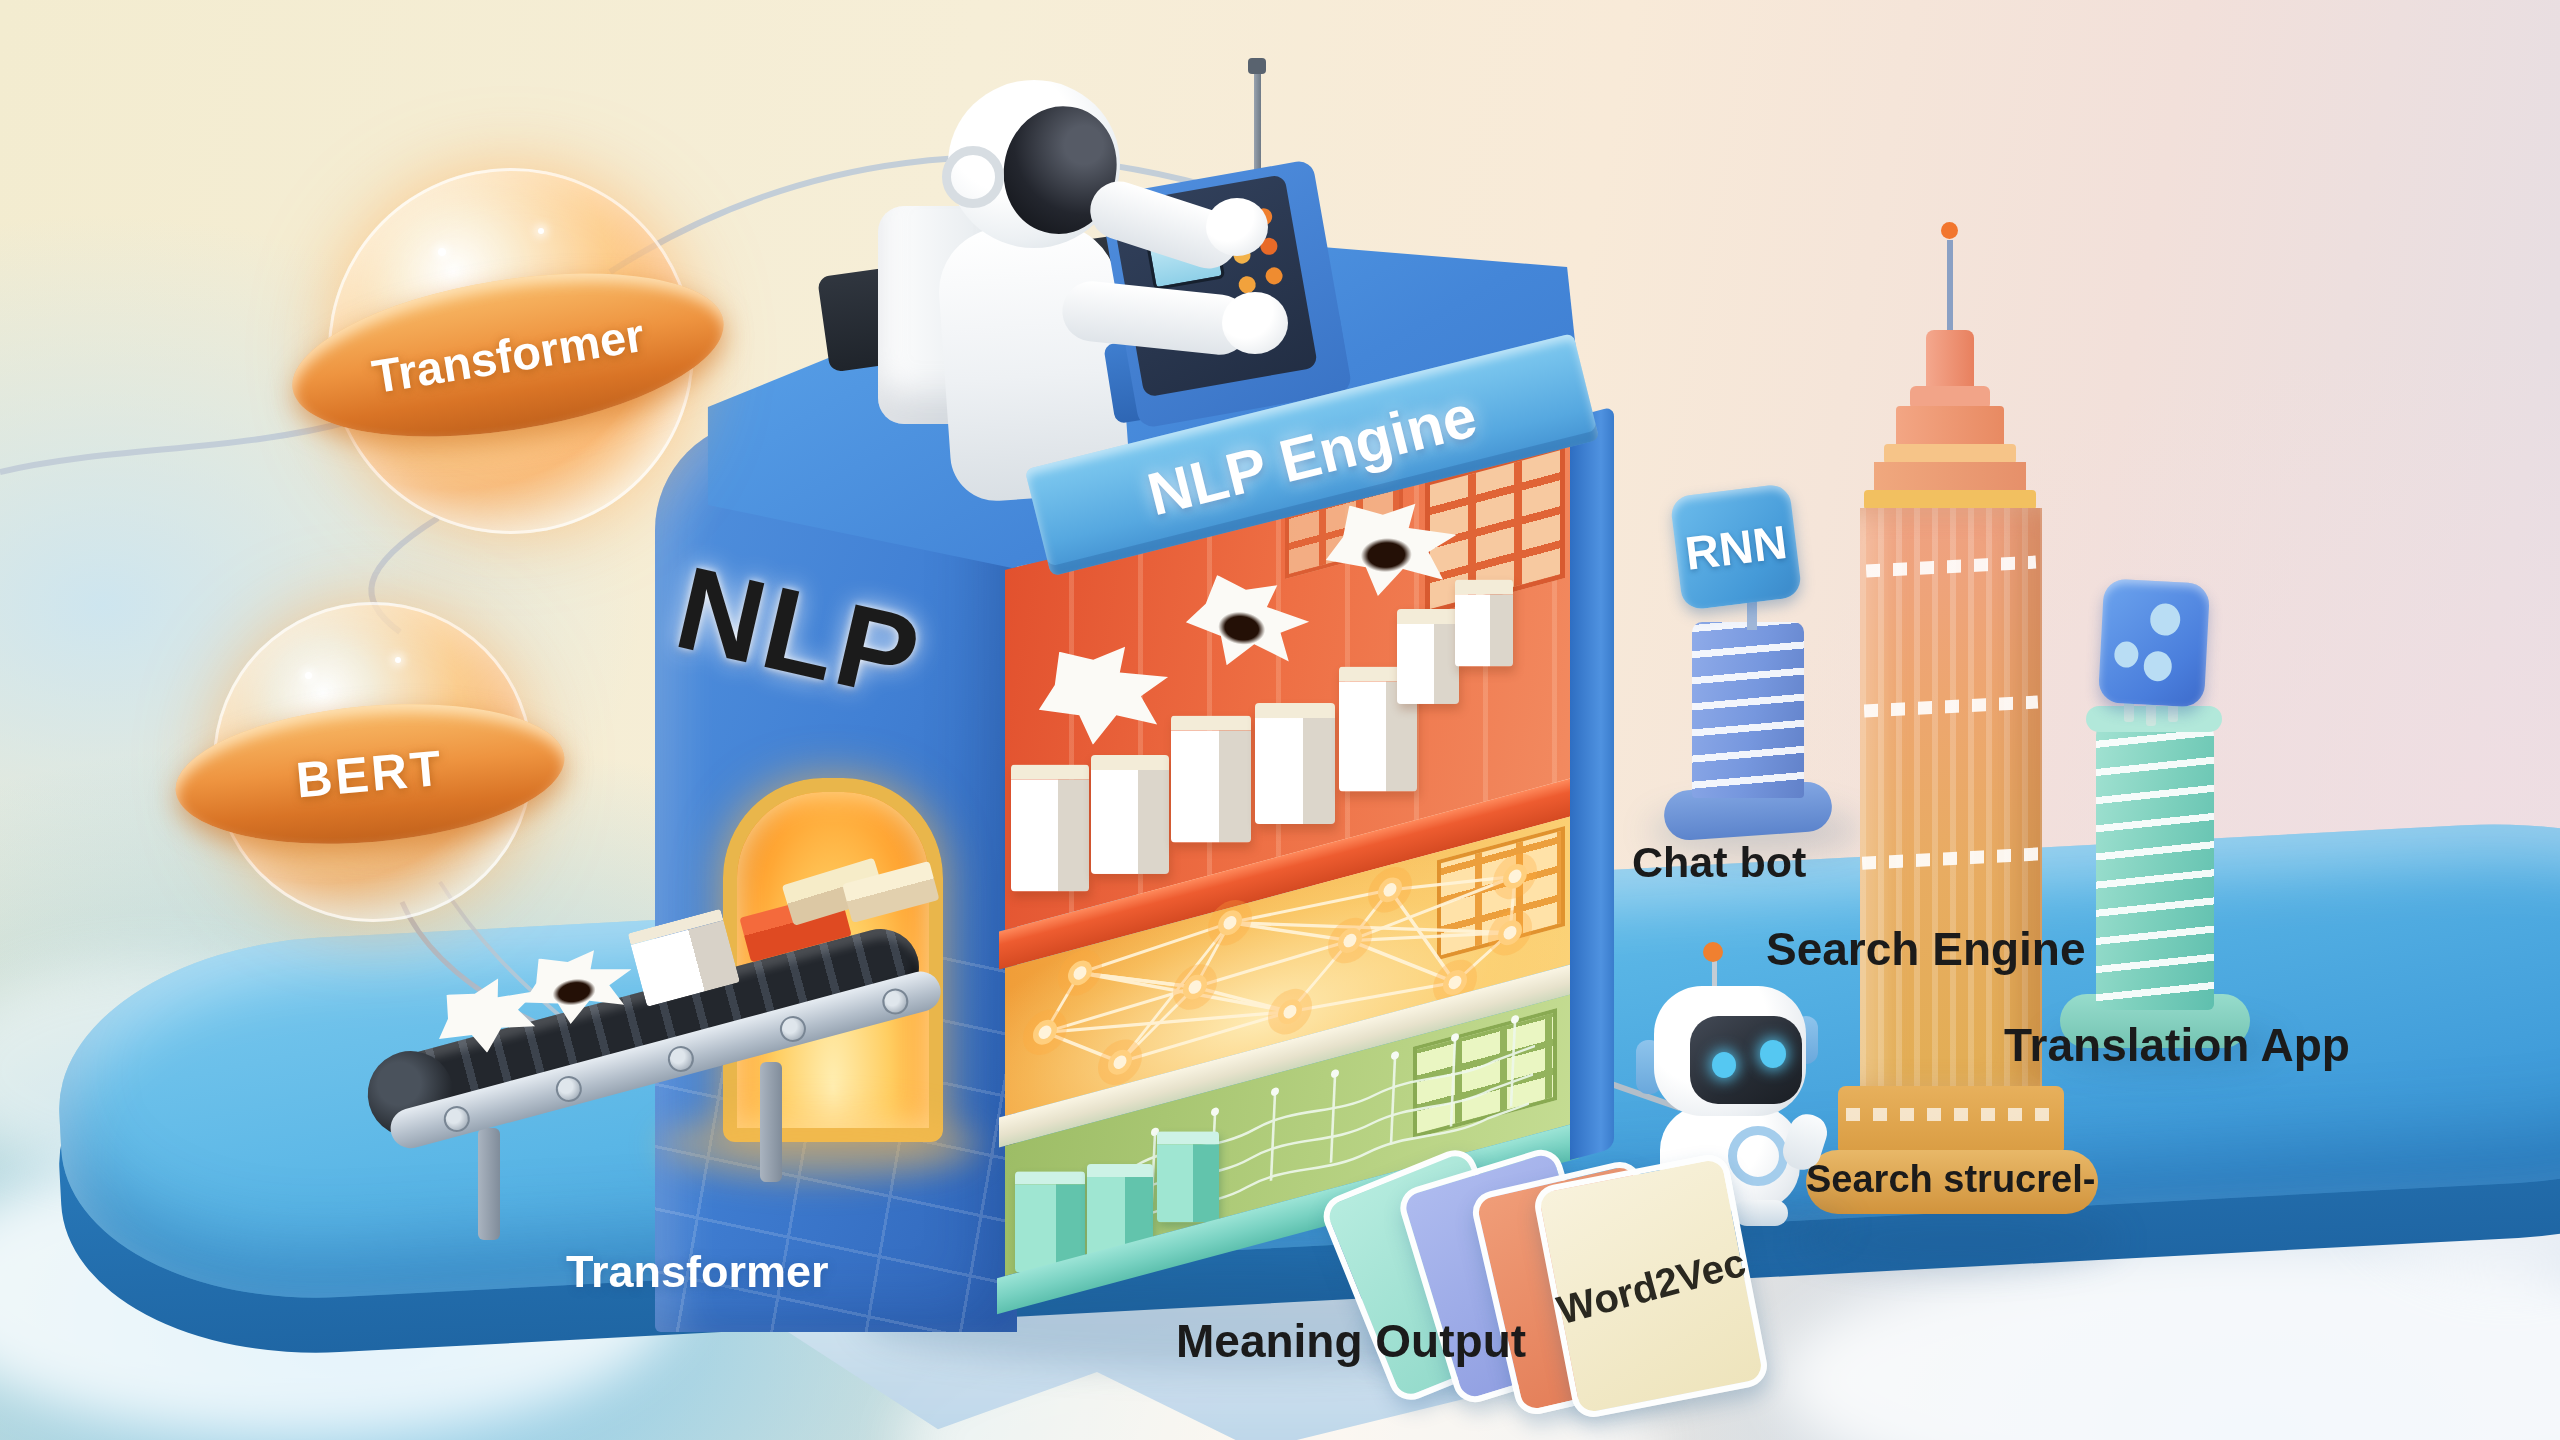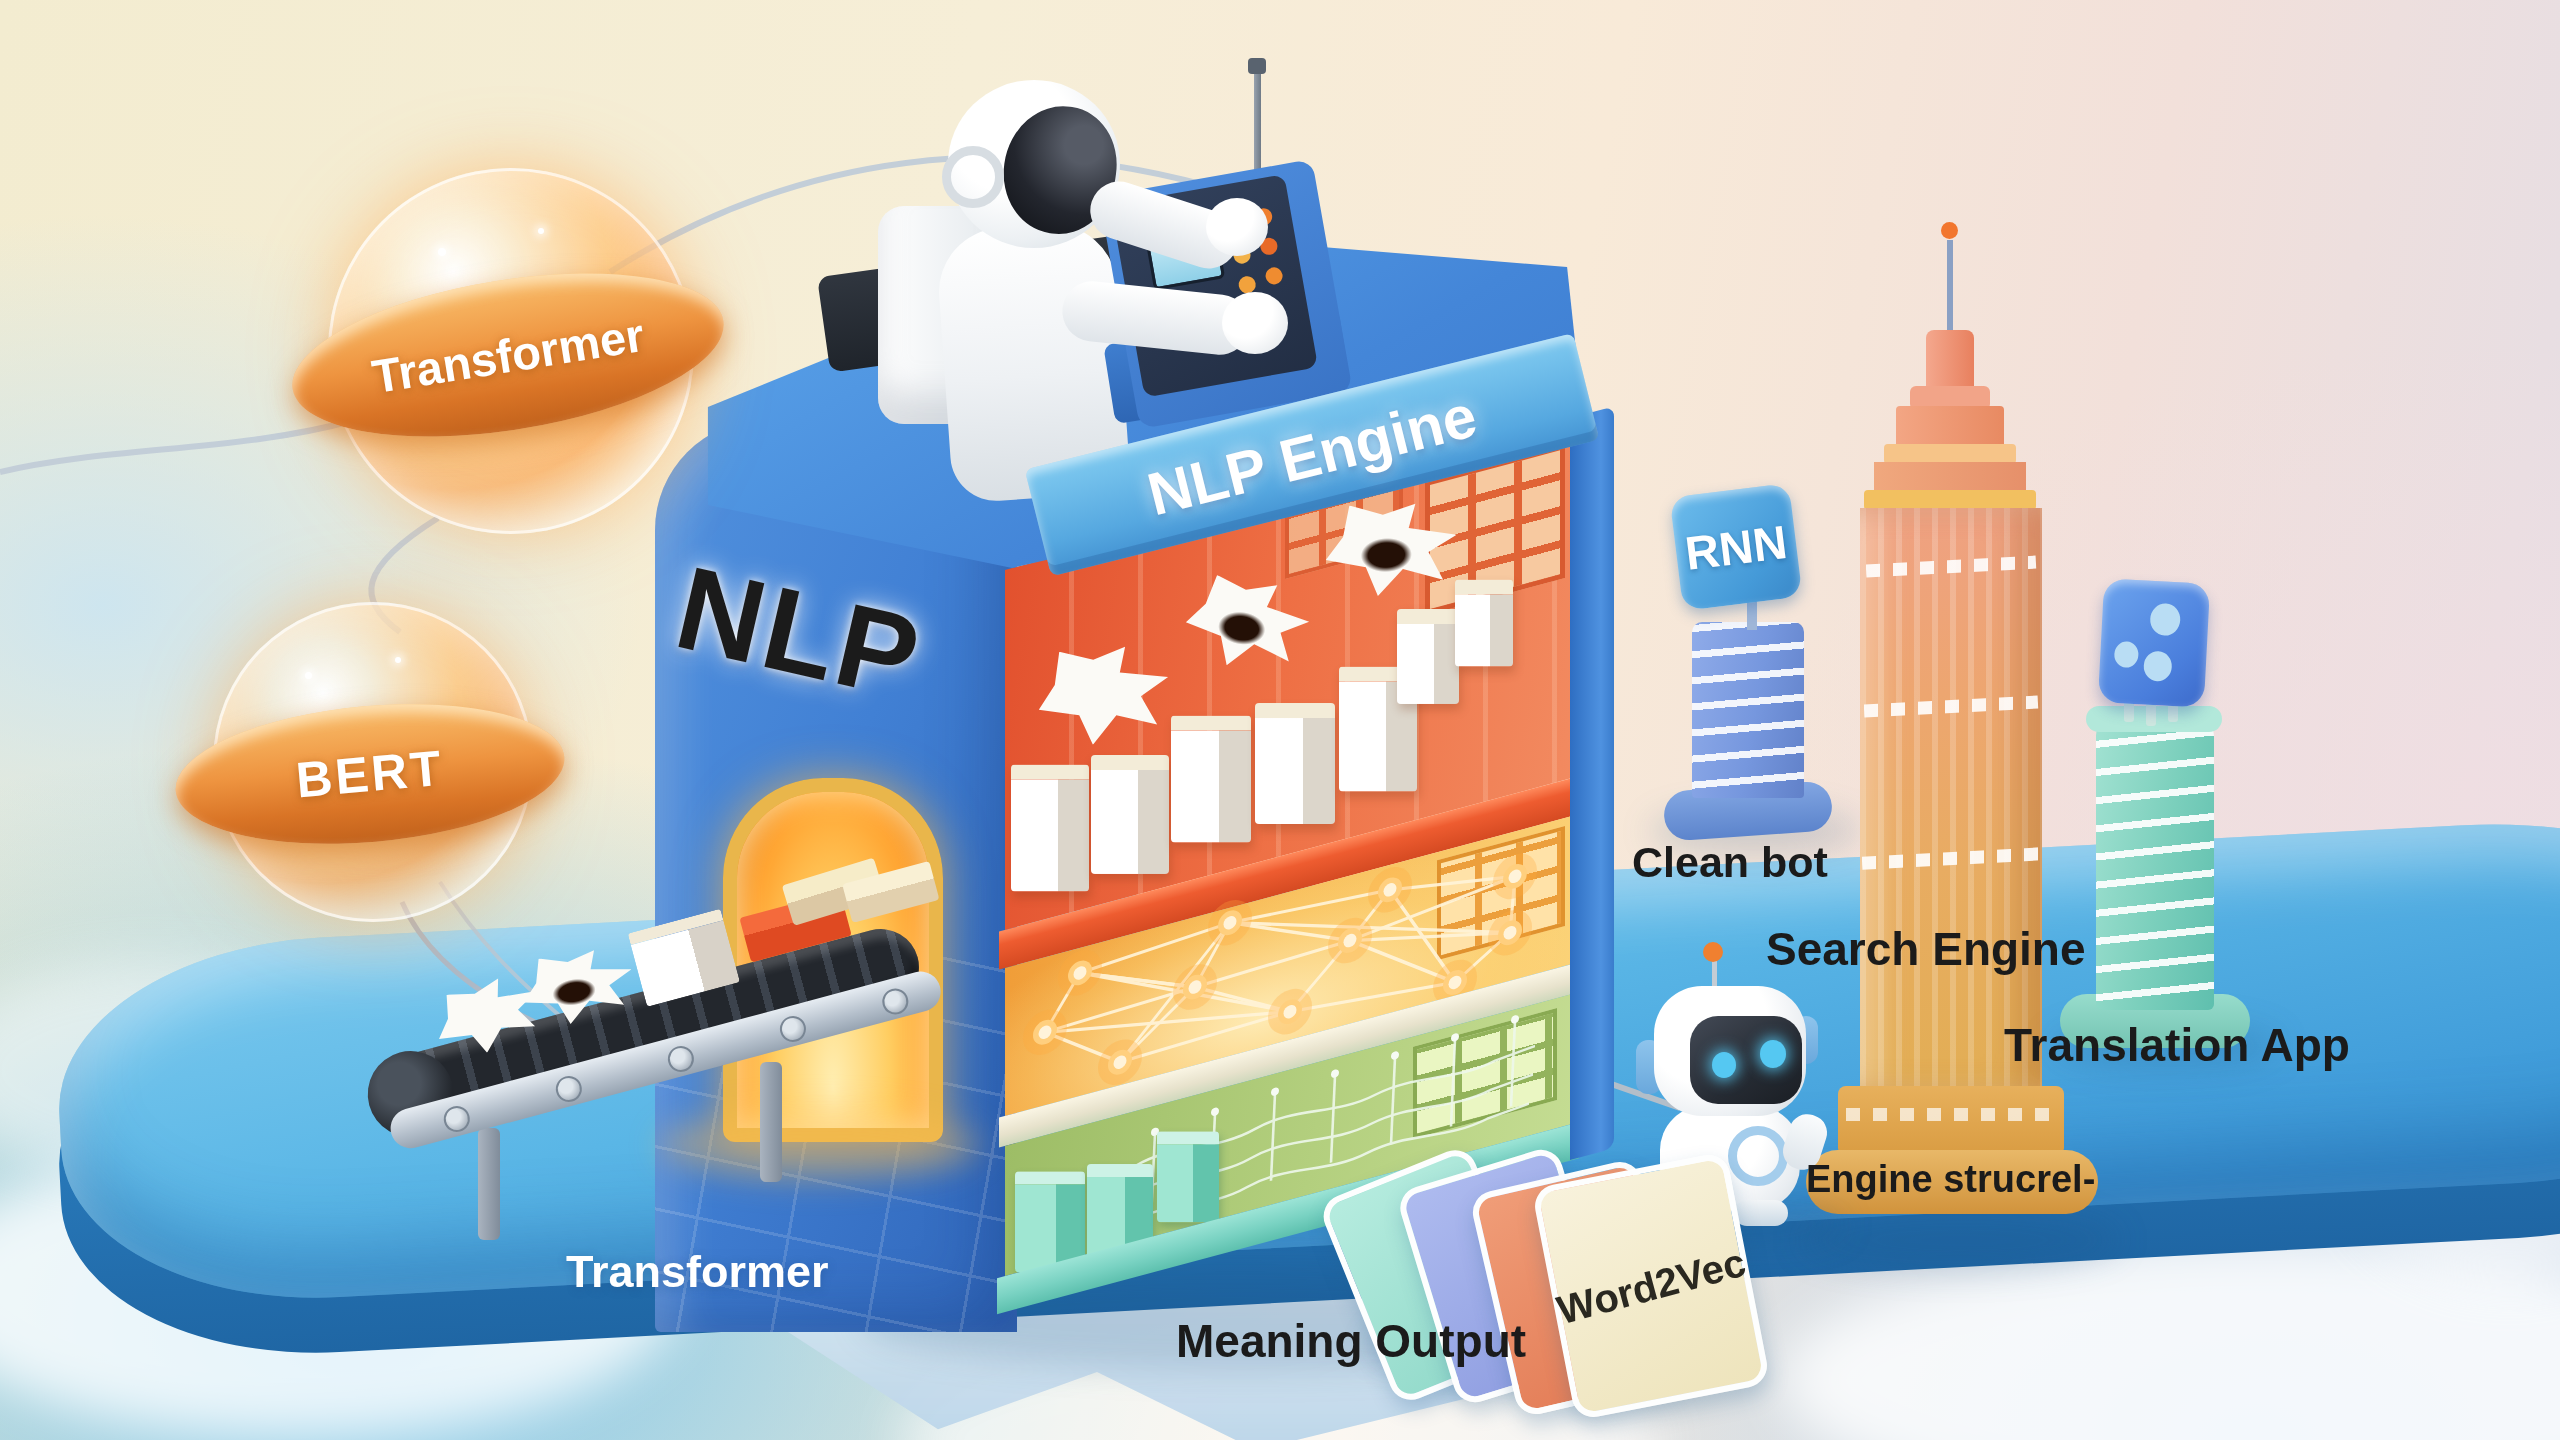--- a/index.html
+++ b/index.html
@@ -458,20 +458,20 @@
   <div class="abs shadow" style="left:1370px;top:1316px;width:340px;height:56px;"></div>
   <div class="abs card" style="left:1352px;top:1166px;width:150px;height:206px;transform:rotate(-22deg);background:linear-gradient(160deg,#b6ecdf,#8fd8c8);"></div>
   <div class="abs card" style="left:1424px;top:1164px;width:156px;height:212px;transform:rotate(-17deg);background:linear-gradient(160deg,#aebbef,#8d9ce0);"></div>
   <div class="abs card" style="left:1492px;top:1174px;width:160px;height:216px;transform:rotate(-13deg);background:linear-gradient(160deg,#f09d78,#e27a54);"></div>
   <div class="abs card card-word" style="left:1552px;top:1168px;width:186px;height:224px;transform:rotate(-11deg);background:linear-gradient(160deg,#f8f2dc,#eee4bc);">
     <span>Word2Vec</span>
   </div>
 
   <div class="lbl lbl-white" style="left:566px;top:1246px;font-size:45px;">Transformer</div>
   <div class="lbl" style="left:1176px;top:1314px;font-size:46px;">Meaning Output</div>
-  <div class="lbl" style="left:1632px;top:838px;font-size:43px;">Clean bot</div>
+  <div class="lbl" style="left:1632px;top:838px;font-size:43px;">Chat bot</div>
   <div class="lbl" style="left:2004px;top:1018px;font-size:46px;">Translation App</div>
   <div class="lbl" style="left:1766px;top:922px;font-size:46px;">Search Engine</div>
   <div class="lbl" style="left:1806px;top:1148px;font-size:38px;line-height:62px;">
-    <div>Engine strucrel-</div>
+    <div>Search strucrel-</div>
   </div>
 
 </div>
 
 </body></html>

